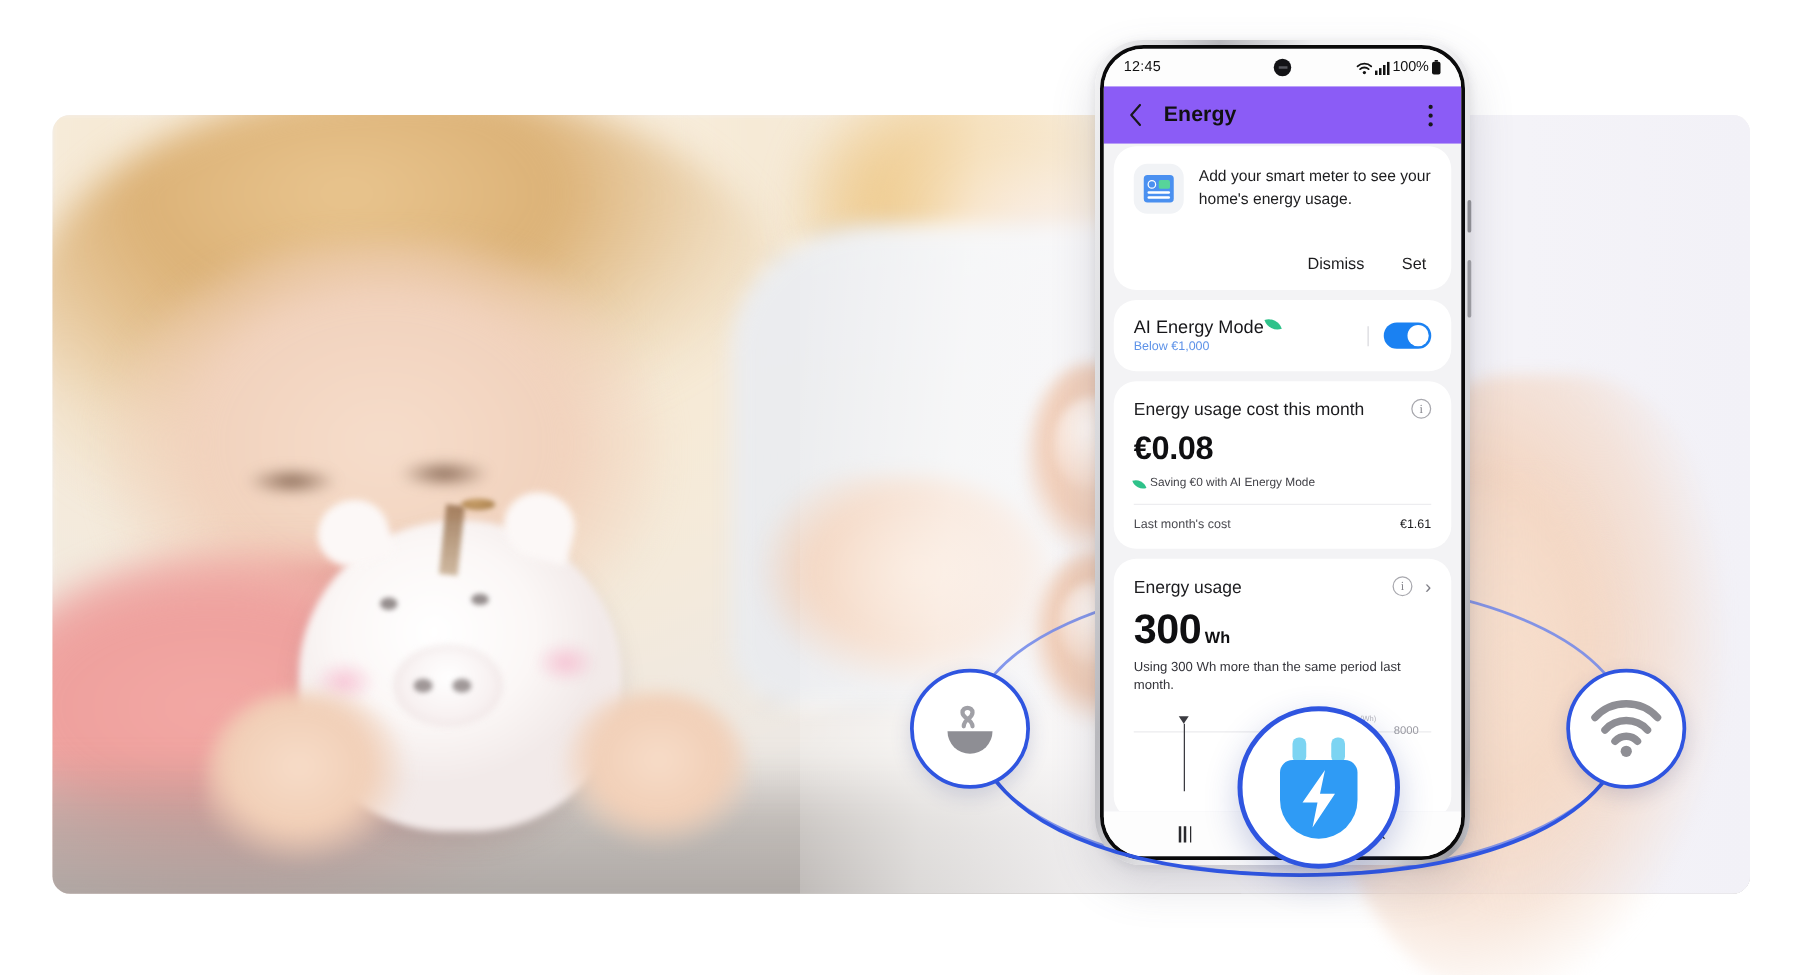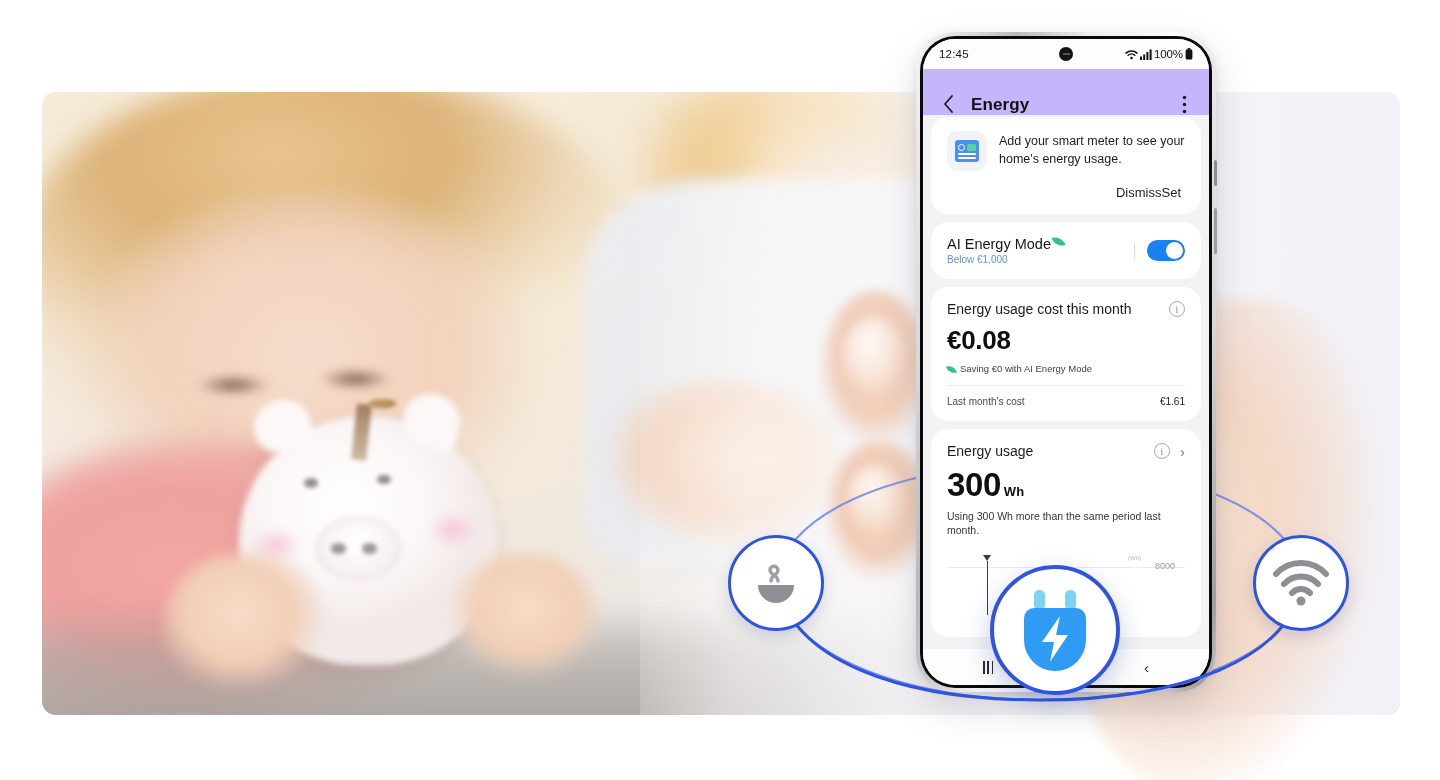--- a/index.html
+++ b/index.html
@@ -208,21 +208,21 @@
   }
   .nail2 {
     position: absolute; left: 847px; top: 466px; width: 56px; height: 64px;
     border-radius: 50% 50% 46% 46%;
     background: radial-gradient(ellipse at 42% 34%, rgba(255,252,250,0.85) 0%, rgba(250,224,210,0.3) 72%, rgba(250,224,210,0) 100%);
     filter: blur(4px);
   }
 
   
   .phone {
-    position: absolute; left: 916px; top: 32px; width: 300px; height: 660px;
+    position: absolute; left: 876px; top: 32px; width: 300px; height: 660px;
     border-radius: 38px;
     background: linear-gradient(100deg, #f4f4f5 0%, #d9d9dc 14%, #b8b8bd 24%, #efeff1 42%, #fafafb 62%, #d6d6da 84%, #9d9da3 96%, #cfcfd4 100%);
     box-shadow: 0 16px 36px rgba(90,90,110,0.20), 0 2px 8px rgba(90,90,110,0.12);
     padding: 4px;
   }
   .phone-inner {
     position: absolute; inset: 4px; border-radius: 35px;
     background: #0a0a0b;
     padding: 3px;
   }
@@ -252,22 +252,22 @@
   .punch {
     position: absolute; left: 50%; top: 8px; transform: translateX(-50%);
     width: 14px; height: 14px; border-radius: 50%; background: #131316;
     display: flex; align-items: center; justify-content: center;
   }
   .punch i { display:block; width: 7px; height: 1.2px; background: #55565c; }
 
   
   .appbar {
     height: 46px; flex: 0 0 46px;
-    display: flex; align-items: flex-end; gap: 12px;
-    padding: 0 14px; background: #c4b5fd;
+    display: flex; align-items: center; gap: 12px;
+    padding: 0 14px; background: #8b5cf6;
   }
   .appbar .title { font-size: 17px; font-weight: 700; color: #111; letter-spacing: .1px; flex: 1; }
   .icn-btn { width: 22px; height: 22px; display:flex; align-items:center; justify-content:center; cursor: pointer; }
 
   .scroll { flex: 1; overflow: hidden; background: #f3f3f5; padding: 0 0 0 0; position: relative; }
 
   .card {
     background: #fff; border-radius: 18px; margin: 0 8px 8px;
     padding: 14px 16px;
   }
@@ -281,21 +281,21 @@
   }
   .meter-glyph {
     width: 24px; height: 22px; border-radius: 3px;
     background: #4a90f0; position: relative; overflow:hidden;
   }
   .meter-glyph .mg-c { position:absolute; left:3px; top:3.5px; width:7px; height:7px; border-radius:50%; border:1.6px solid #fff; }
   .meter-glyph .mg-g { position:absolute; left:12px; top:3.5px; width:9px; height:7px; background:#57d49a; border-radius:1.5px; }
   .meter-glyph .mg-l1 { position:absolute; left:3px; top:13px; width:18px; height:2px; background:#fff; border-radius:1px; }
   .meter-glyph .mg-l2 { position:absolute; left:3px; top:17px; width:18px; height:2px; background:#fff; border-radius:1px; }
   .meter-text { font-size: 12.5px; line-height: 1.45; color: #1d1d1f; padding-top: 1px; }
-  .meter-actions { display:flex; justify-content:flex-end; margin-top: 14px; padding-right: 4px; text-align: right; }
+  .meter-actions { display:flex; justify-content:flex-end; gap: 30px; margin-top: 32px; padding-right: 4px; text-align: right; }
   .meter-actions span { font-size: 13px; color: #1d1d1f; font-weight: 500; cursor: pointer; }
 
   
   .aim-row { display:flex; align-items:center; }
   .aim-left { flex: 1; }
   .aim-title { font-size: 14.5px; color: #17171a; display:flex; align-items:center; gap: 2px; }
   .leaf {
     display:inline-block; width: 11px; height: 11px;
     background: #2fc28a;
     border-radius: 0 100% 0 100%;

